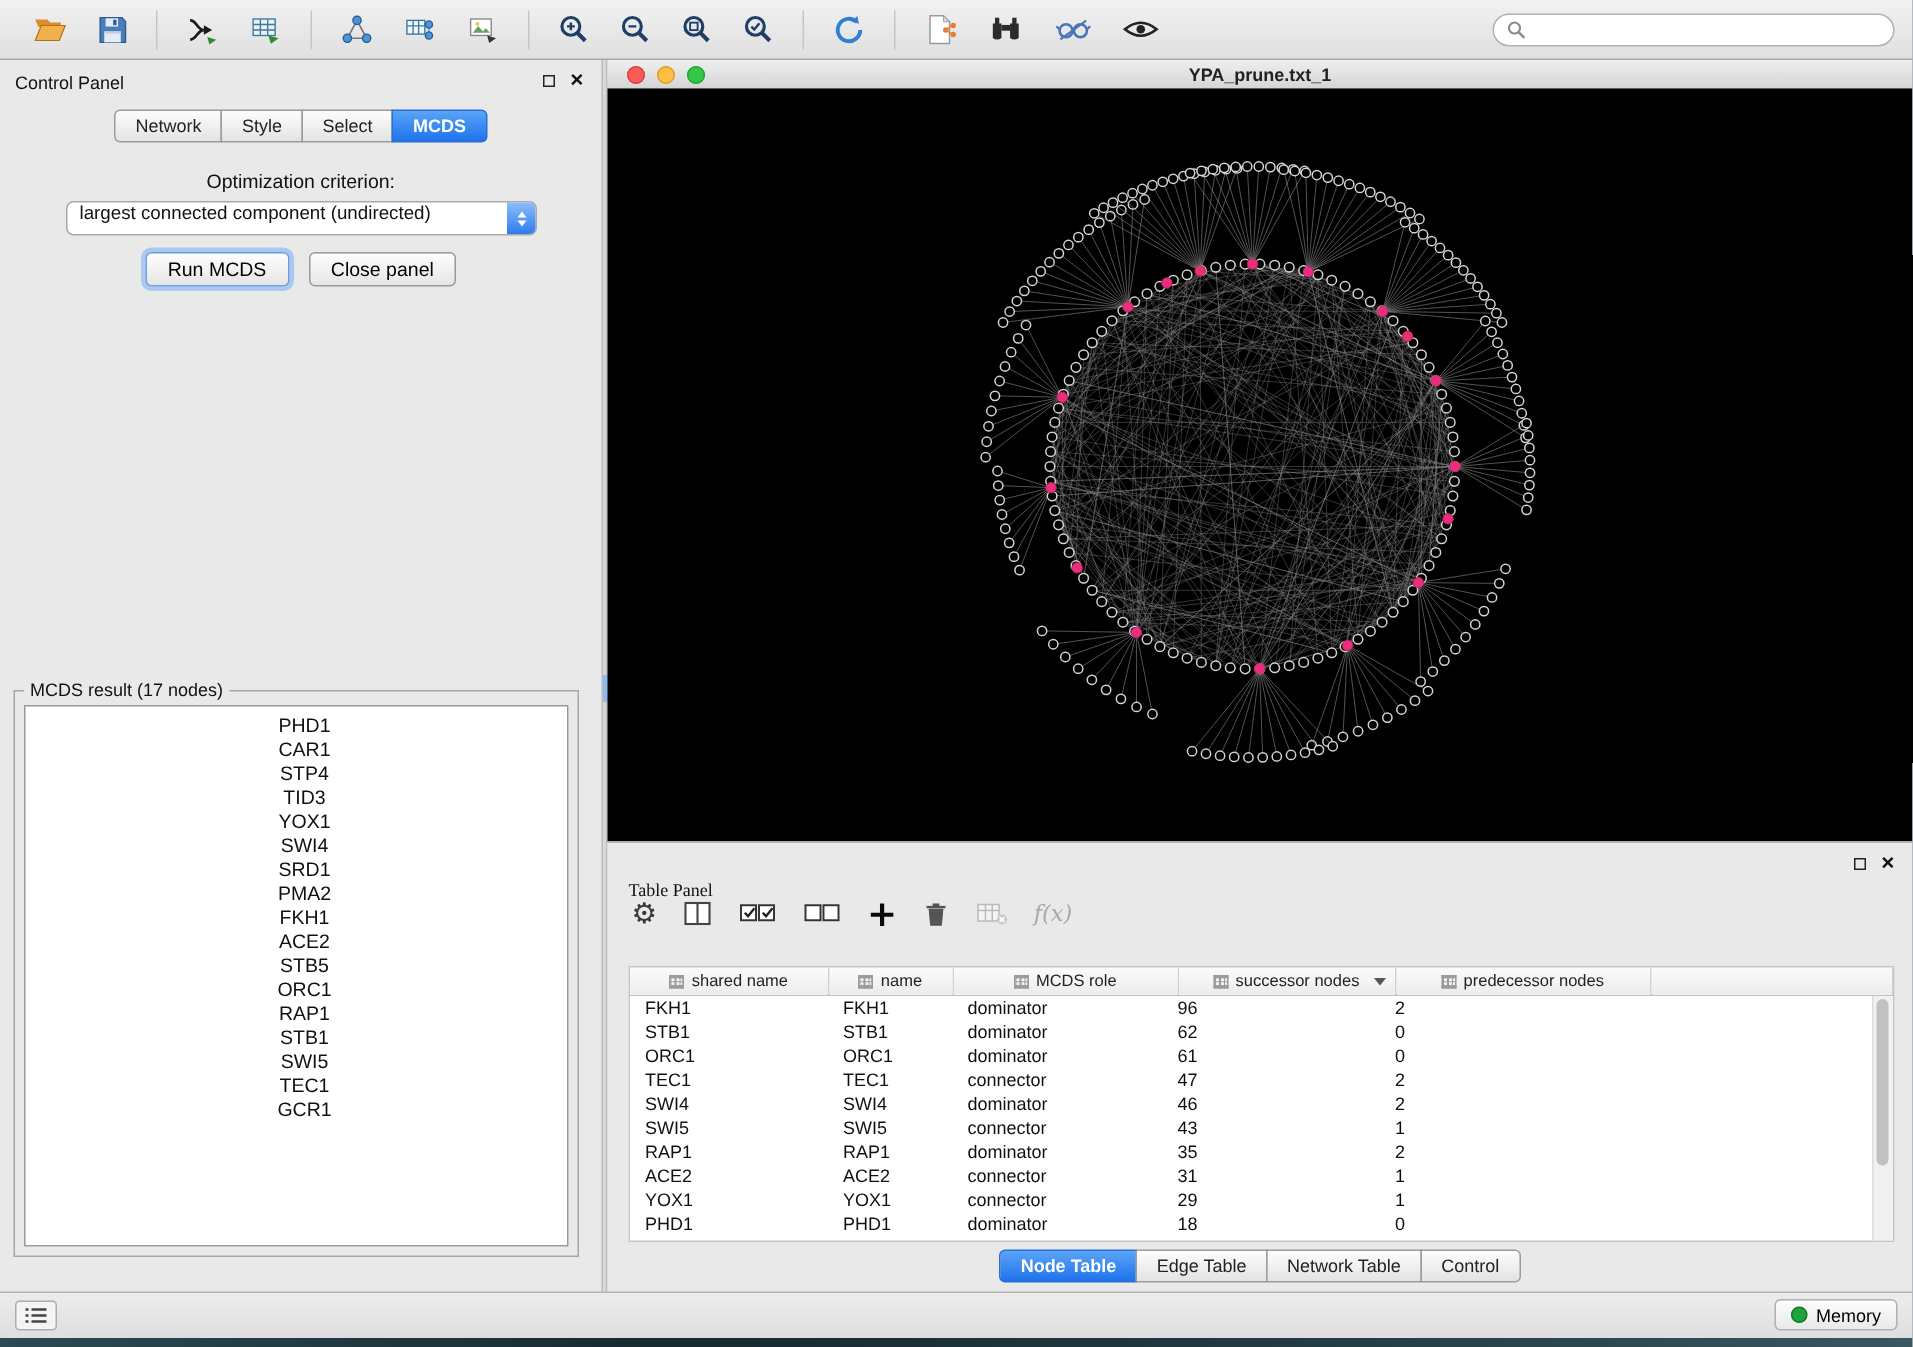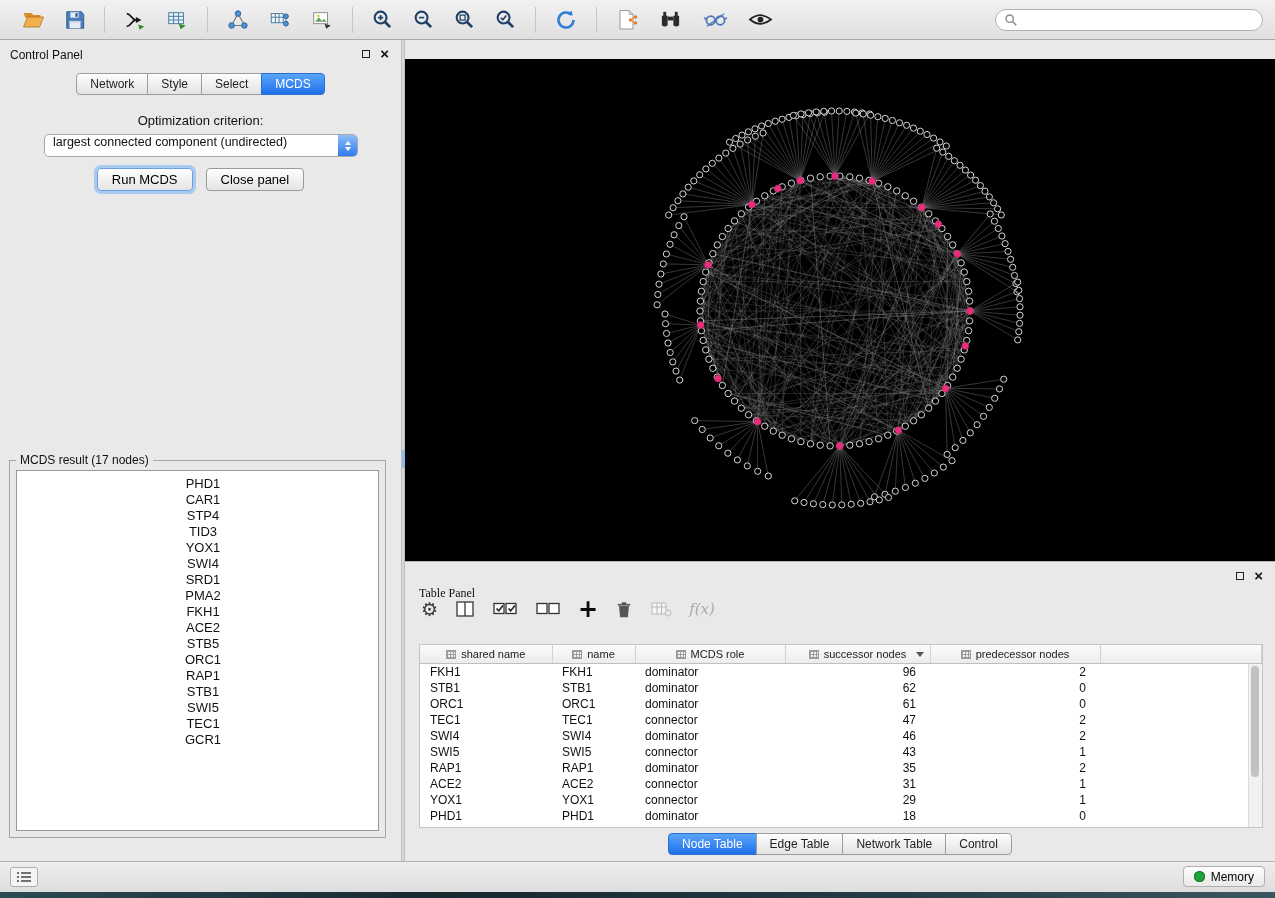--- a/index.html
+++ b/index.html
@@ -23,21 +23,21 @@
   .cpanel{position:absolute;top:40px;left:0;width:401px;height:822px;background:#e9e9e9;}
   .p-title{position:absolute;top:8px;left:10px;font-size:12px;color:#111;}
   .p-btns{position:absolute;top:9px;right:12px;display:flex;gap:10px;align-items:center;}
   .float-ic{width:8px;height:8px;border:1.5px solid #222;display:inline-block;background:transparent;padding:0;}
   .close-ic{font-size:15px;font-weight:bold;color:#111;line-height:10px;background:none;border:none;padding:0;}
   .cp-tabs{position:absolute;top:33px;left:0;right:0;display:flex;justify-content:center;}
   .seg{height:20px;line-height:20px;padding:0 13px;font-size:12px;border:1px solid #9c9c9c;margin-left:-1px;
        background:linear-gradient(#fdfdfd,#e3e3e3);color:#222;cursor:default;}
   .seg:first-child{border-radius:4px 0 0 4px;margin-left:0;}
   .seg:last-child{border-radius:0 4px 4px 0;}
-  .seg.active{background:linear-gradient(#5aa4f8,#1f72ec);color:#fff;border-color:#2a6fd4;}
+  .seg.active{background:linear-gradient(#5aa4f8,#1f72ec);color:#fff;border-color:#2a6fd4;font-weight:bold;}
   .opt-label{position:absolute;top:73px;left:0;right:0;text-align:center;font-size:13px;}
   .combo{position:absolute;top:94px;left:44px;width:314px;height:23px;background:#fff;border:1px solid #a9a9a9;
          border-radius:5px;display:flex;align-items:flex-start;box-sizing:border-box;}
   .combo-text{flex:1;font-size:12.5px;padding-left:8px;white-space:nowrap;overflow:hidden;}
   .combo-cap{width:19px;height:21px;border-radius:0 4px 4px 0;background:linear-gradient(#8cbdf8,#2f7bef);
              display:flex;flex-direction:column;align-items:center;justify-content:center;gap:2px;}
   .arr-up{width:0;height:0;border-left:3.5px solid transparent;border-right:3.5px solid transparent;border-bottom:4.5px solid #fff;}
   .arr-dn{width:0;height:0;border-left:3.5px solid transparent;border-right:3.5px solid transparent;border-top:4.5px solid #fff;}
   .cp-buttons{position:absolute;top:128px;left:0;right:0;display:flex;justify-content:center;gap:13px;}
   .pbtn{height:23px;padding:0 14px;font-size:13px;border:1px solid #9a9a9a;border-radius:4px;
@@ -80,21 +80,21 @@
   table{border-collapse:collapse;table-layout:fixed;width:100%;font-size:12px;}
   th{height:18px;background:linear-gradient(#fbfbfb,#ececec);border-right:1px solid #d2d2d2;
      border-bottom:1px solid #bfbfbf;font-weight:normal;font-size:11px;color:#222;position:relative;padding:0;}
   .hwrap{display:flex;align-items:center;justify-content:center;gap:5px;}
   .grid-ic{width:10px;height:9px;display:inline-block;border:1px solid #9c9c9c;box-sizing:border-box;
     background-image:repeating-linear-gradient(0deg,#9c9c9c 0 1px,transparent 1px 3px),
                      repeating-linear-gradient(90deg,#9c9c9c 0 1px,transparent 1px 3px);}
   .sort-dn{position:absolute;right:6px;top:7px;width:0;height:0;border-left:4px solid transparent;
            border-right:4px solid transparent;border-top:5px solid #555;}
   td{height:16px;padding:0 0 0 10px;white-space:nowrap;overflow:hidden;color:#111;}
-  td.c3,td.c4{text-align:right;padding:0 14px 0 0;}
+  td.c3,td.c4{text-align:left;padding:0 14px 0 0;}
   .vscroll{position:absolute;top:19px;right:0;bottom:0;width:13px;background:#f1f1f1;border-left:1px solid #dcdcdc;}
   .vthumb{position:absolute;top:2px;left:2px;width:8px;height:68%;background:#c1c1c1;border-radius:4px;border:none;padding:0;}
   .bot-tabs{position:absolute;bottom:7px;left:0;right:0;display:flex;justify-content:center;}
 
   
   .statusbar{position:absolute;left:0;right:0;bottom:0;height:30px;background:linear-gradient(#ededed,#dedede);
              border-top:1px solid #b3b3b3;}
   .menu-btn{position:absolute;left:10px;top:5px;width:28px;height:20px;border:1px solid #adadad;border-radius:3px;
             background:#f4f4f4;display:flex;align-items:center;justify-content:center;padding:0;}
   .mem-btn{position:absolute;right:10px;top:4px;height:21px;border:1px solid #b0b0b0;border-radius:4px;
@@ -292,20 +292,28 @@
     </div>
   </div>
 
   <div class="splitter">
     <button class="split-handle"></button>
   </div>
 
   <div class="rarea">
 
     <div class="netwin">
+      <div class="net-title">
+        <div class="lights">
+          <button class="light lr"></button>
+          <button class="light ly"></button>
+          <button class="light lg"></button>
+        </div>
+        <div class="net-title-text">YPA_prune.txt_1</div>
+      </div>
       <div class="canvas">
         <svg class="net" viewBox="0 0 870 502" preserveAspectRatio="none">
             <line x1="561.8" y1="222.6" x2="482.8" y2="376.2" stroke="#8a8a8a" stroke-width="0.55" opacity="0.45"></line>
             <line x1="563.6" y1="232.3" x2="425.1" y2="386.9" stroke="#8a8a8a" stroke-width="0.55" opacity="0.45"></line>
             <line x1="523.7" y1="349.2" x2="564.6" y2="261.9" stroke="#8a8a8a" stroke-width="0.55" opacity="0.45"></line>
             <line x1="561.8" y1="281.4" x2="329.5" y2="342.1" stroke="#8a8a8a" stroke-width="0.55" opacity="0.45"></line>
             <line x1="556.1" y1="300.2" x2="300.7" y2="213.1" stroke="#8a8a8a" stroke-width="0.55" opacity="0.45"></line>
             <line x1="500.3" y1="367.2" x2="295.4" y2="242.1" stroke="#8a8a8a" stroke-width="0.55" opacity="0.45"></line>
             <line x1="395.9" y1="121.4" x2="359.7" y2="367.2" stroke="#8a8a8a" stroke-width="0.55" opacity="0.45"></line>
             <line x1="386.4" y1="379.8" x2="516.4" y2="355.8" stroke="#8a8a8a" stroke-width="0.55" opacity="0.45"></line>

